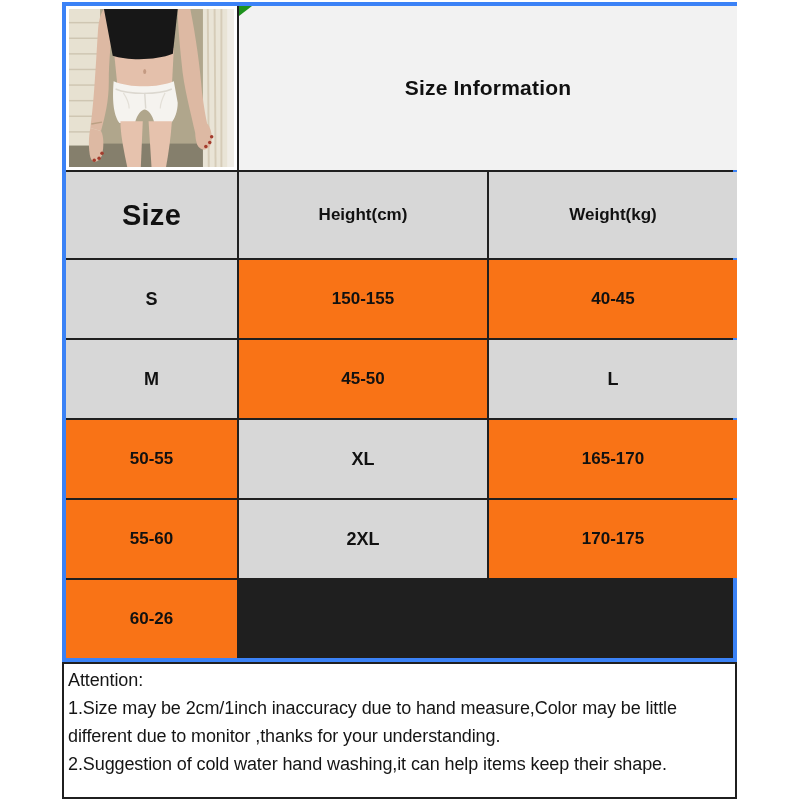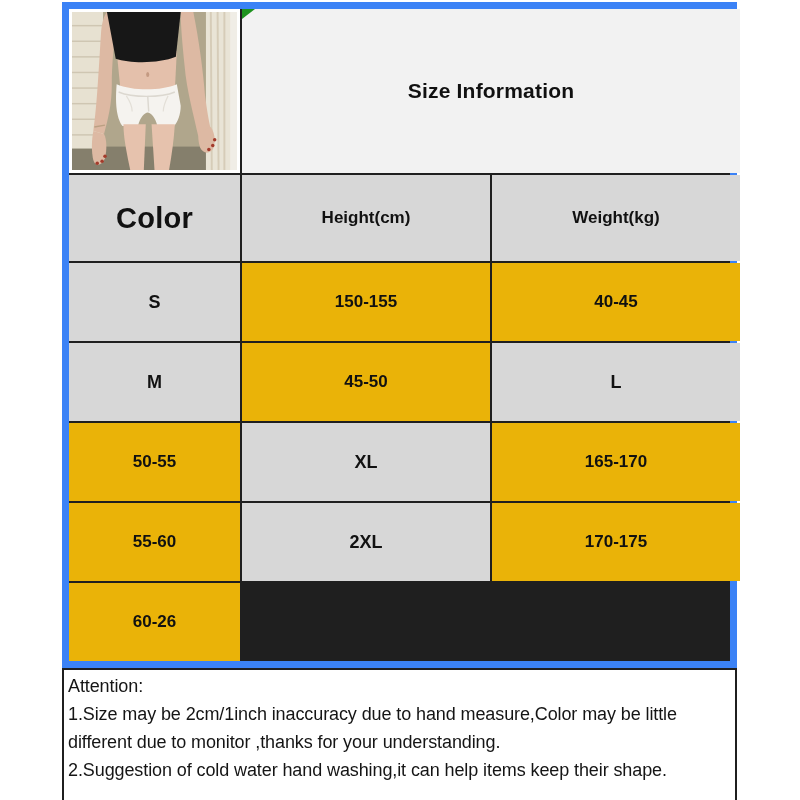--- a/index.html
+++ b/index.html
@@ -9,39 +9,39 @@
     -webkit-font-smoothing:antialiased;
   }
   .sheet { position:absolute; left:62px; top:2px; width:675px; }
 
   .grid {
     display:grid;
     grid-template-columns:171px 248px 248px;
     grid-template-rows:164px 86px repeat(5, 78px);
     gap:2px;
     background:#1f1f1f;
-    border:7px solid #3b82f6;
+    border:4px solid #3b82f6;
     box-sizing:border-box;
   }
   .cell { display:flex; align-items:center; justify-content:center; box-sizing:border-box; }
 
   .photo-cell { background:#ffffff; padding:3px; }
   .photo-cell svg { display:block; width:100%; height:100%; }
 
   .title-cell { grid-column:2 / 4; background:#f2f2f2; position:relative; }
   .title-text { font-size:21px; font-weight:bold; letter-spacing:.2px; }
   .corner-marker {
     position:absolute; left:0; top:0; width:13px; height:10px;
     background:#1d921d; clip-path:polygon(0 0, 100% 0, 0 100%);
   }
 
   .head-cell { background:#d7d7d7; font-weight:bold; font-size:17px; }
   .size-head { font-size:29px; letter-spacing:.3px; }
   .size-col  { background:#d7d7d7; font-weight:bold; font-size:18px; }
-  .data-cell { background:#eab308; font-weight:bold; font-size:17px; }
+  .data-cell { background:#f97316; font-weight:bold; font-size:17px; }
 
   .attention-box {
     box-sizing:border-box;
     width:675px; height:137px;
     border:2px solid #1f1f1f;
     background:#ffffff;
     padding:2px 6px 0 4px;
     font-size:18px; line-height:28px;
     letter-spacing:-0.1px;
     color:#151515;
@@ -109,21 +109,21 @@
         <path d="M53,115 L76,115 L74,162 L60,162 C56,143 53,128 53,115 Z" fill="#e6c2ad"></path>
         <path d="M82,115 L106,115 C105,130 103,145 100,162 L85,162 Z" fill="#e6c2ad"></path>
       </svg>
     </div>
 
     <div class="cell title-cell">
       <span class="corner-marker"></span>
       <span class="title-text">Size Information</span>
     </div>
 
-    <div class="cell head-cell size-head">Color</div>
+    <div class="cell head-cell size-head">Size</div>
     <div class="cell head-cell">Height(cm)</div>
     <div class="cell head-cell">Weight(kg)</div>
 
     <div class="cell size-col">S</div>
     <div class="cell data-cell">150-155</div>
     <div class="cell data-cell">40-45</div>
 
     <div class="cell size-col">M</div>
     <div class="cell data-cell">45-50</div>
 

